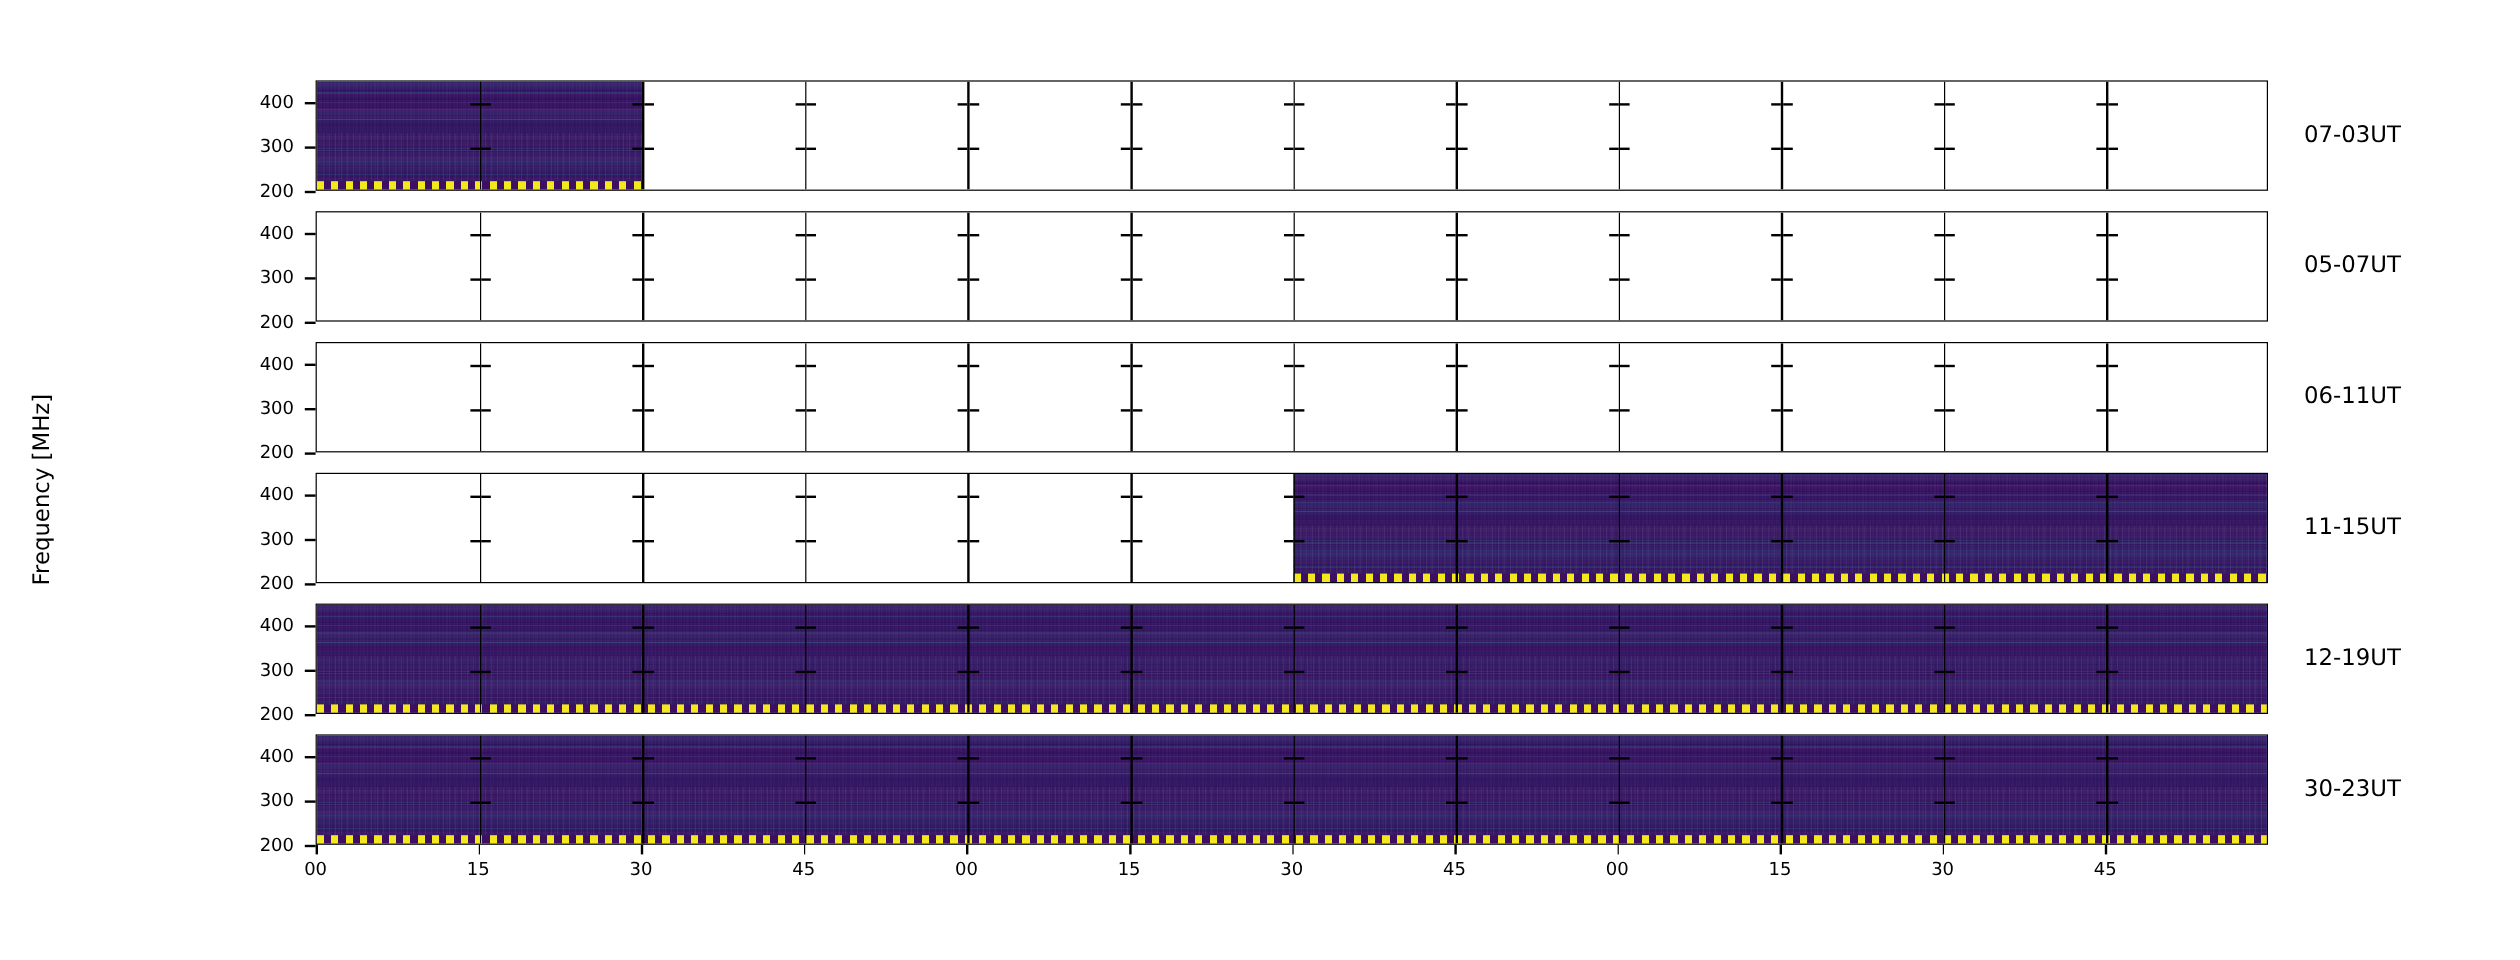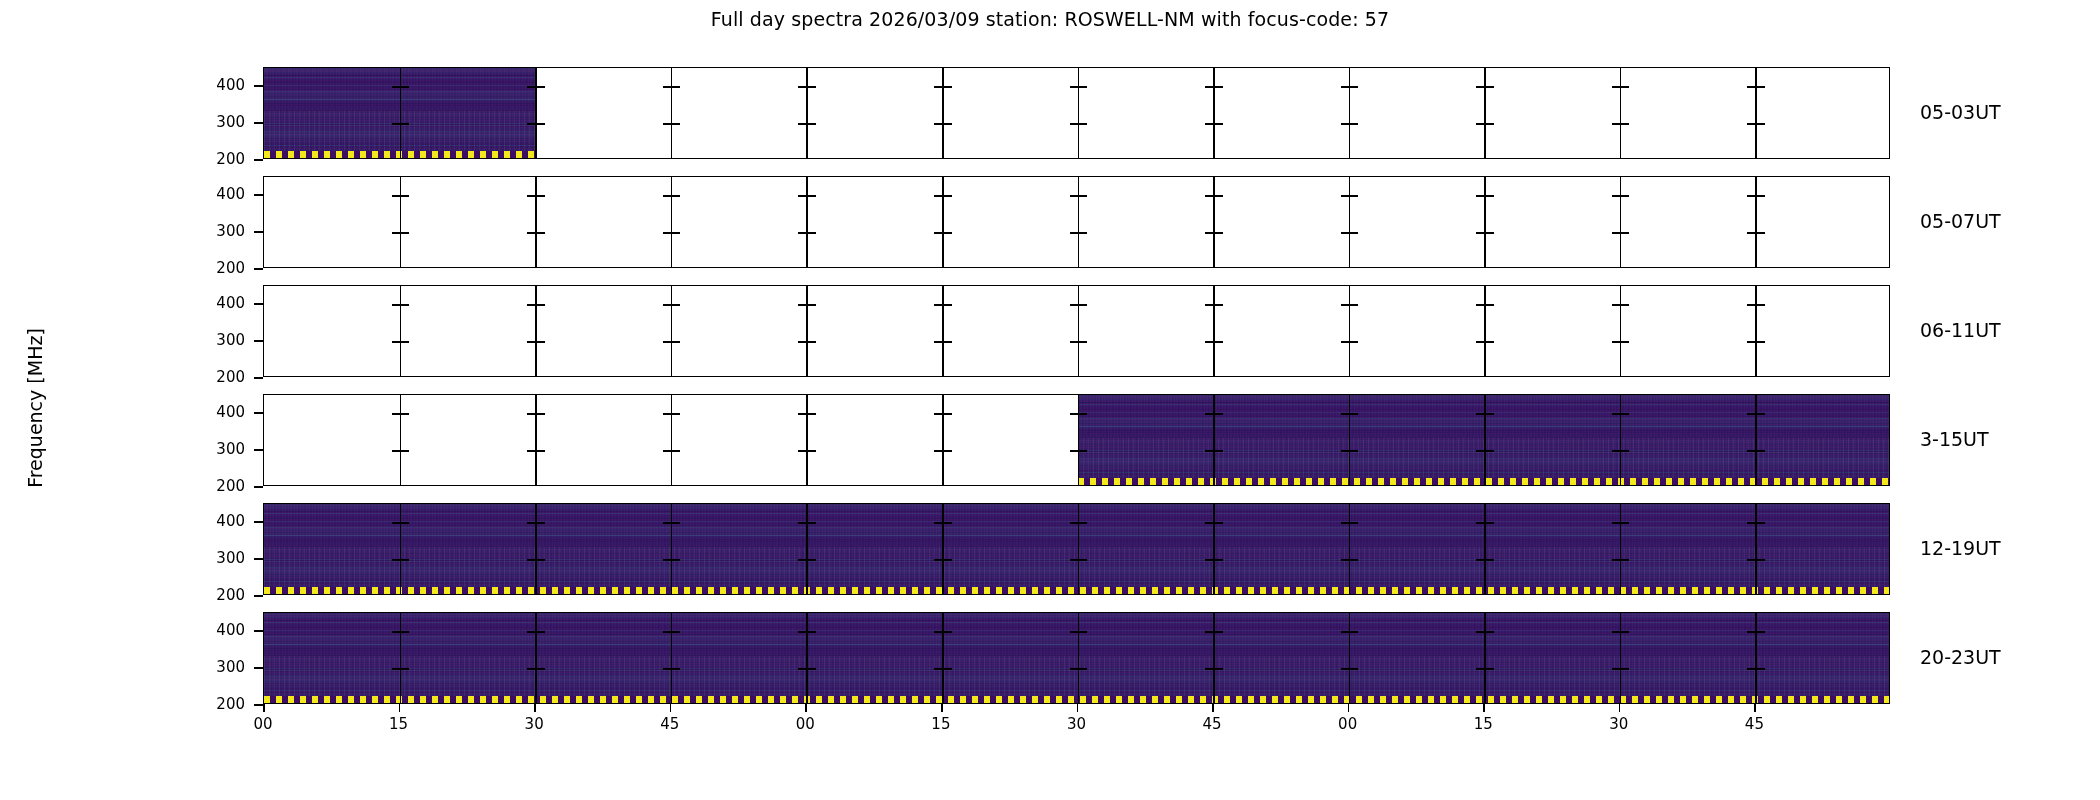--- a/index.html
+++ b/index.html
@@ -102,21 +102,20 @@
   .dashline{position:absolute;left:0;right:0;bottom:0;height:7px;z-index:5;
     background-image:repeating-linear-gradient(to right,
       #f3e71d 0px, #f3e71d 6px,
       #3d0f63 6px, #3d0f63 12px);}
 </style>
 </head>
 <body>
 
 <div id="fig">
 
-  <div id="title">Full day spectra 2026/03/09 station: ROSWELL-NM with focus-code: 57</div>
 
   <div id="ylabel">
     <span>Frequency [MHz]</span>
   </div>
 
   <div id="rows">
       <div class="row" style="top: 67px; height: 92px;">
         <div class="spec" style="left: 0px; width: 271.167px;">
           <div class="tex l1"></div>
           <div class="tex l2"></div>
@@ -521,49 +520,49 @@
       <div class="xtick" style="left: 1754.42px; top: 704px;"></div>
       <div class="xtlab" style="left: 1734.42px; top: 715px;">45</div>
     </div>
 
 <div class="ytick" style="left: 254px; top: 159px;"></div>
     <div class="ytlab" style="left: 185px; top: 150px;">200</div>
     <div class="ytick" style="left: 254px; top: 122.2px;"></div>
     <div class="ytlab" style="left: 185px; top: 113.2px;">300</div>
     <div class="ytick" style="left: 254px; top: 85.4px;"></div>
     <div class="ytlab" style="left: 185px; top: 76.4px;">400</div>
-    <div class="rowcap" style="top: 101px;">05-03UT</div>
+    <div class="rowcap" style="top: 101px;">07-03UT</div>
     <div class="ytick" style="left: 254px; top: 268px;"></div>
     <div class="ytlab" style="left: 185px; top: 259px;">200</div>
     <div class="ytick" style="left: 254px; top: 231.2px;"></div>
     <div class="ytlab" style="left: 185px; top: 222.2px;">300</div>
     <div class="ytick" style="left: 254px; top: 194.4px;"></div>
     <div class="ytlab" style="left: 185px; top: 185.4px;">400</div>
     <div class="rowcap" style="top: 210px;">05-07UT</div>
     <div class="ytick" style="left: 254px; top: 377px;"></div>
     <div class="ytlab" style="left: 185px; top: 368px;">200</div>
     <div class="ytick" style="left: 254px; top: 340.2px;"></div>
     <div class="ytlab" style="left: 185px; top: 331.2px;">300</div>
     <div class="ytick" style="left: 254px; top: 303.4px;"></div>
     <div class="ytlab" style="left: 185px; top: 294.4px;">400</div>
     <div class="rowcap" style="top: 319px;">06-11UT</div>
     <div class="ytick" style="left: 254px; top: 486px;"></div>
     <div class="ytlab" style="left: 185px; top: 477px;">200</div>
     <div class="ytick" style="left: 254px; top: 449.2px;"></div>
     <div class="ytlab" style="left: 185px; top: 440.2px;">300</div>
     <div class="ytick" style="left: 254px; top: 412.4px;"></div>
     <div class="ytlab" style="left: 185px; top: 403.4px;">400</div>
-    <div class="rowcap" style="top: 428px;">3-15UT</div>
+    <div class="rowcap" style="top: 428px;">11-15UT</div>
     <div class="ytick" style="left: 254px; top: 595px;"></div>
     <div class="ytlab" style="left: 185px; top: 586px;">200</div>
     <div class="ytick" style="left: 254px; top: 558.2px;"></div>
     <div class="ytlab" style="left: 185px; top: 549.2px;">300</div>
     <div class="ytick" style="left: 254px; top: 521.4px;"></div>
     <div class="ytlab" style="left: 185px; top: 512.4px;">400</div>
     <div class="rowcap" style="top: 537px;">12-19UT</div>
     <div class="ytick" style="left: 254px; top: 704px;"></div>
     <div class="ytlab" style="left: 185px; top: 695px;">200</div>
     <div class="ytick" style="left: 254px; top: 667.2px;"></div>
     <div class="ytlab" style="left: 185px; top: 658.2px;">300</div>
     <div class="ytick" style="left: 254px; top: 630.4px;"></div>
     <div class="ytlab" style="left: 185px; top: 621.4px;">400</div>
-    <div class="rowcap" style="top: 646px;">20-23UT</div>
+    <div class="rowcap" style="top: 646px;">30-23UT</div>
   </div>
 
 </body></html>

